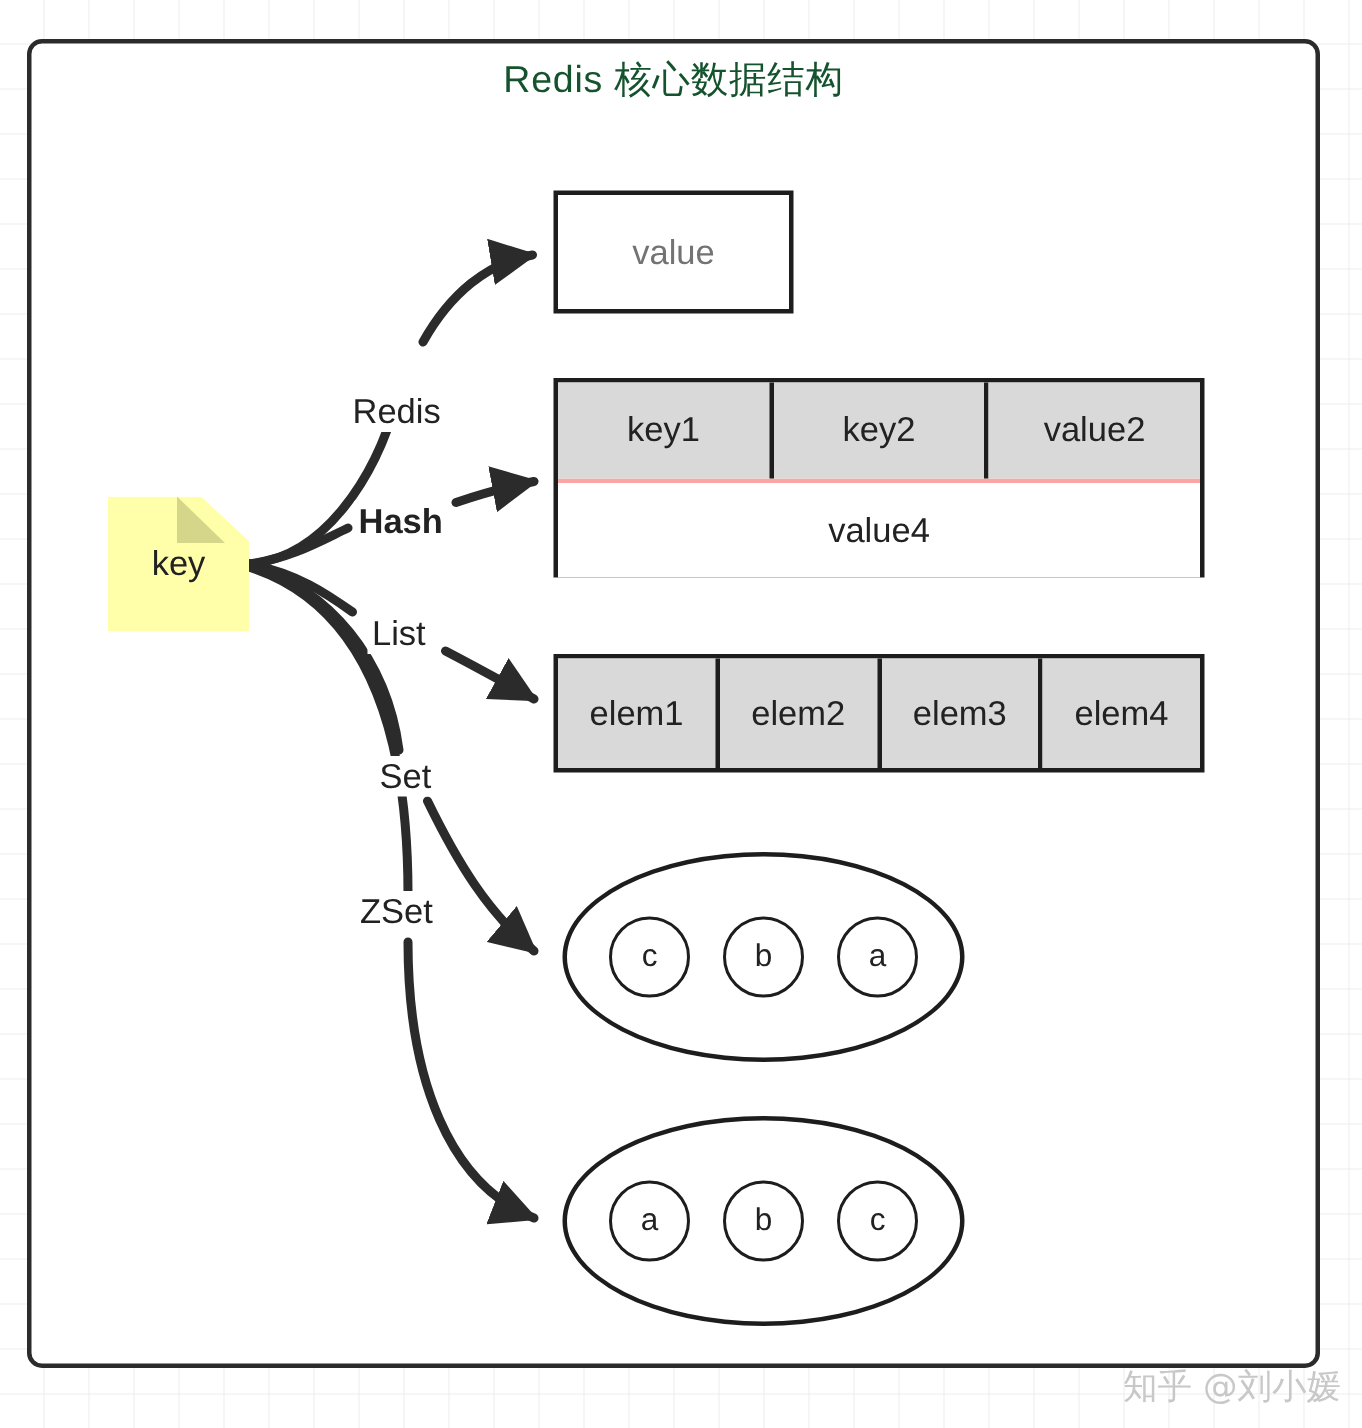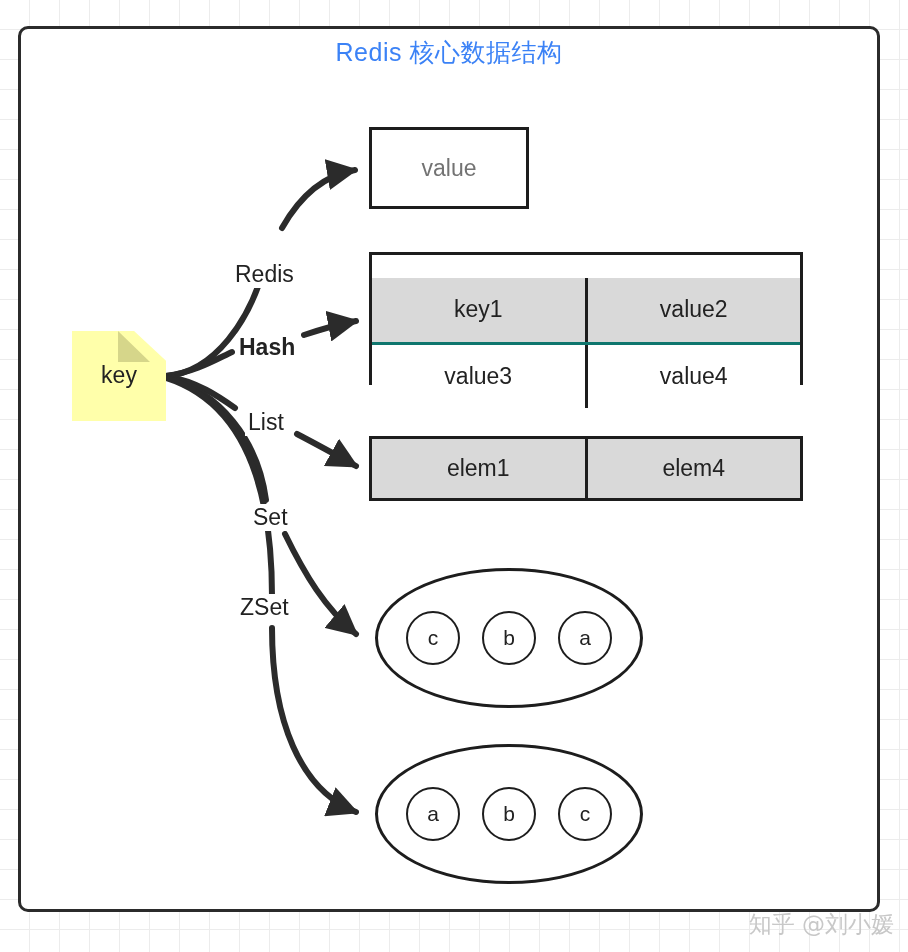--- a/index.html
+++ b/index.html
@@ -43,21 +43,21 @@
     background: #ffffff;
     box-sizing: border-box;
   }
   .diagram-title {
     position: absolute;
     left: 18px;
     top: 36px;
     width: 862px;
     text-align: center;
     font-size: 25px;
-    color: #3b82f6;
+    color: #14532d;
     letter-spacing: 0.5px;
   }
   
   .sticky-note {
     position: absolute;
     left: 72px;
     top: 331px;
     width: 78px;
     height: 90px;
   }
@@ -115,41 +115,41 @@
     width: 434px;
     height: 133px;
     border: 3px solid #1d1d1d;
     box-sizing: border-box;
     background: #ffffff;
   }
   .hash-row {
     display: flex;
     height: 63.5px;
   }
-  .hash-row.top { border-bottom: 3px solid #0f766e; margin-top: 23px; }
+  .hash-row.top { border-bottom: 3px solid #fca5a5; }
   .hash-cell {
     flex: 1 1 0;
     display: flex;
     align-items: center;
     justify-content: center;
     font-size: 23px;
     color: #222222;
     border-right: 3px solid #1d1d1d;
     box-sizing: border-box;
   }
   .hash-cell:last-child { border-right: none; }
   .hash-row.top .hash-cell { background: #d9d9d9; }
   .hash-row.bottom .hash-cell { background: #ffffff; }
   
   .list-box {
     position: absolute;
     left: 369px;
     top: 436px;
     width: 434px;
-    height: 65px;
+    height: 79px;
     border: 3px solid #1d1d1d;
     box-sizing: border-box;
     display: flex;
     background: #ffffff;
   }
   .list-cell {
     flex: 1 1 0;
     display: flex;
     align-items: center;
     justify-content: center;
@@ -267,30 +267,32 @@
 <div class="edge-label" style="left:250px; top:504px;">Set</div>
 <div class="edge-label" style="left:237px; top:594px;">ZSet</div>
 
 <div class="value-box">
   <span>value</span>
 </div>
 
 <div class="hash-table">
   <div class="hash-row top">
     <div class="hash-cell">key1</div>
+    <div class="hash-cell">key2</div>
     <div class="hash-cell">value2</div>
   </div>
   <div class="hash-row bottom">
-    <div class="hash-cell">value3</div>
     <div class="hash-cell">value4</div>
   </div>
 </div>
 
 <div class="list-box">
   <div class="list-cell">elem1</div>
+  <div class="list-cell">elem2</div>
+  <div class="list-cell">elem3</div>
   <div class="list-cell">elem4</div>
 </div>
 
 <div class="ellipse-group set">
   <div class="ellipse-outline"></div>
   <div class="member-row">
     <div class="member-circle">c</div>
     <div class="member-circle">b</div>
     <div class="member-circle">a</div>
   </div>

